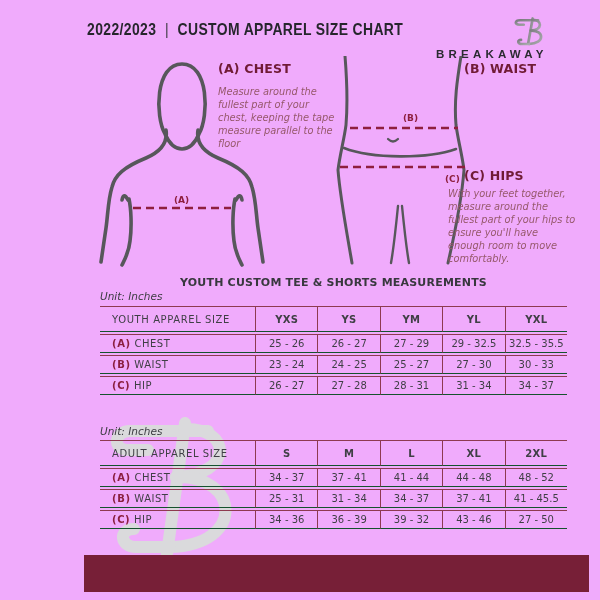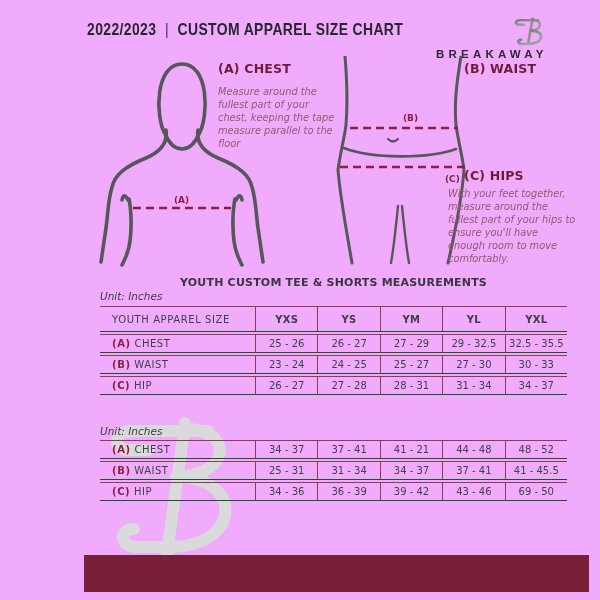--- a/index.html
+++ b/index.html
@@ -183,42 +183,50 @@
   <table class="size-table" style="top:438px;">
     <colgroup>
         <col style="width:155px">
         <col>
         <col>
         <col>
         <col>
         <col>
       </colgroup>
     <tbody>
+        <tr class="head">
+      <td class="lab">ADULT APPAREL SIZE</td>
+      <td class="size-code">S</td>
+      <td class="size-code">M</td>
+      <td class="size-code">L</td>
+      <td class="size-code">XL</td>
+      <td class="size-code">2XL</td>
+    </tr>
     <tr class="row">
       <td class="lab"><span class="pref">(A)</span> <span class="rowlab">CHEST</span></td>
       <td>34 - 37</td>
       <td>37 - 41</td>
-      <td>41 - 21</td>
+      <td>41 - 44</td>
       <td>44 - 48</td>
       <td>48 - 52</td>
     </tr>
     <tr class="row">
       <td class="lab"><span class="pref">(B)</span> <span class="rowlab">WAIST</span></td>
       <td>25 - 31</td>
       <td>31 - 34</td>
       <td>34 - 37</td>
       <td>37 - 41</td>
       <td>41 - 45.5</td>
     </tr>
     <tr class="row">
       <td class="lab"><span class="pref">(C)</span> <span class="rowlab">HIP</span></td>
       <td>34 - 36</td>
       <td>36 - 39</td>
-      <td>39 - 42</td>
+      <td>39 - 32</td>
       <td>43 - 46</td>
-      <td>69 - 50</td>
+      <td>27 - 50</td>
     </tr>
   </tbody>
     </table>
 
   <div class="footer-bar"></div>
 
 </div>
 
 </body></html>

